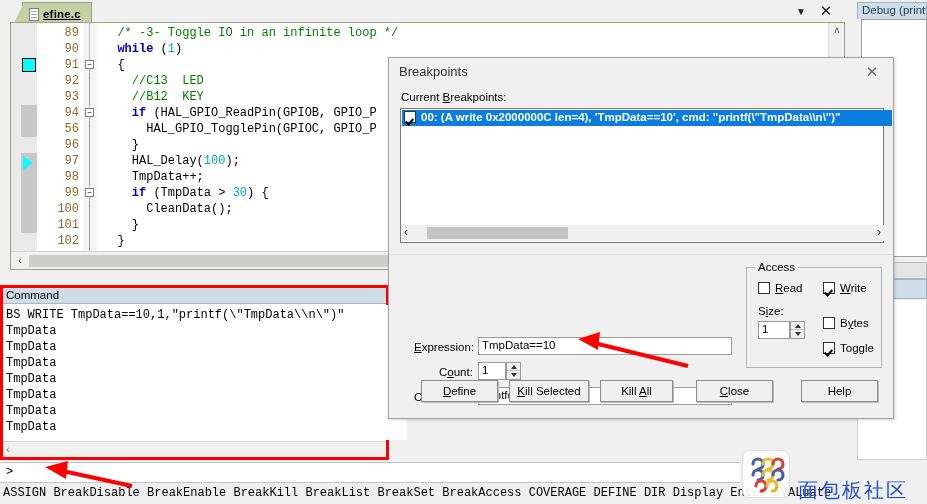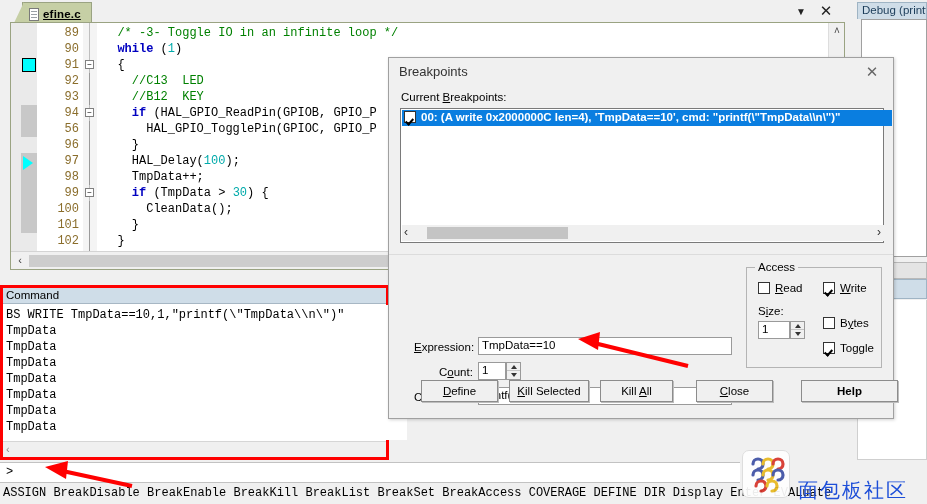--- a/index.html
+++ b/index.html
@@ -437,21 +437,21 @@
       <div class="cbrow" style="left:76px; top:74px;">
         <span class="wincheck checked"></span>
         <span><span>Toggle</span></span>
       </div>
     </div>
 
     <div class="btn" style="left:32px; top:322px; width:77px;"><span></span><u>D</u><span>efine</span></div>
     <div class="btn" style="left:120px; top:322px; width:80px;"><span></span><u>K</u><span>ill Selected</span></div>
     <div class="btn" style="left:211px; top:322px; width:73px;"><span>Kill </span><u>A</u><span>ll</span></div>
     <div class="btn" style="left:307px; top:322px; width:77px;"><span></span><u>C</u><span>lose</span></div>
-    <div class="btn" style="left:412px; top:322px; width:97px;font-weight:bold;"><span>Help</span></div>
+    <div class="btn" style="left:412px; top:322px; width:77px;"><span>Help</span></div>
   </div>
 
   <svg class="red-arrow" style="left:560px; top:328px; width:180px; height:50px;" viewBox="0 0 180 50">
     <line x1="128" y1="38" x2="30" y2="14" stroke="#ff0000" stroke-width="4"></line>
     <polygon points="18,11 40,4 38,22" fill="#ff0000"></polygon>
   </svg>
 
   <svg class="red-arrow" style="left:20px; top:458px; width:130px; height:36px;" viewBox="0 0 130 36">
     <line x1="112" y1="28" x2="38" y2="12" stroke="#ff0000" stroke-width="4"></line>
     <polygon points="25,9 48,3 46,21" fill="#ff0000"></polygon>

